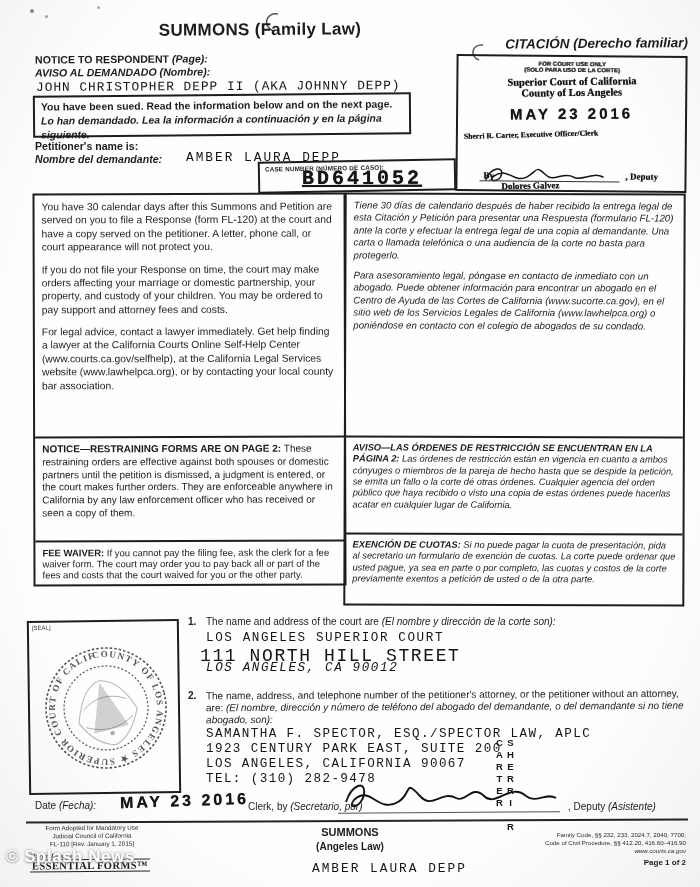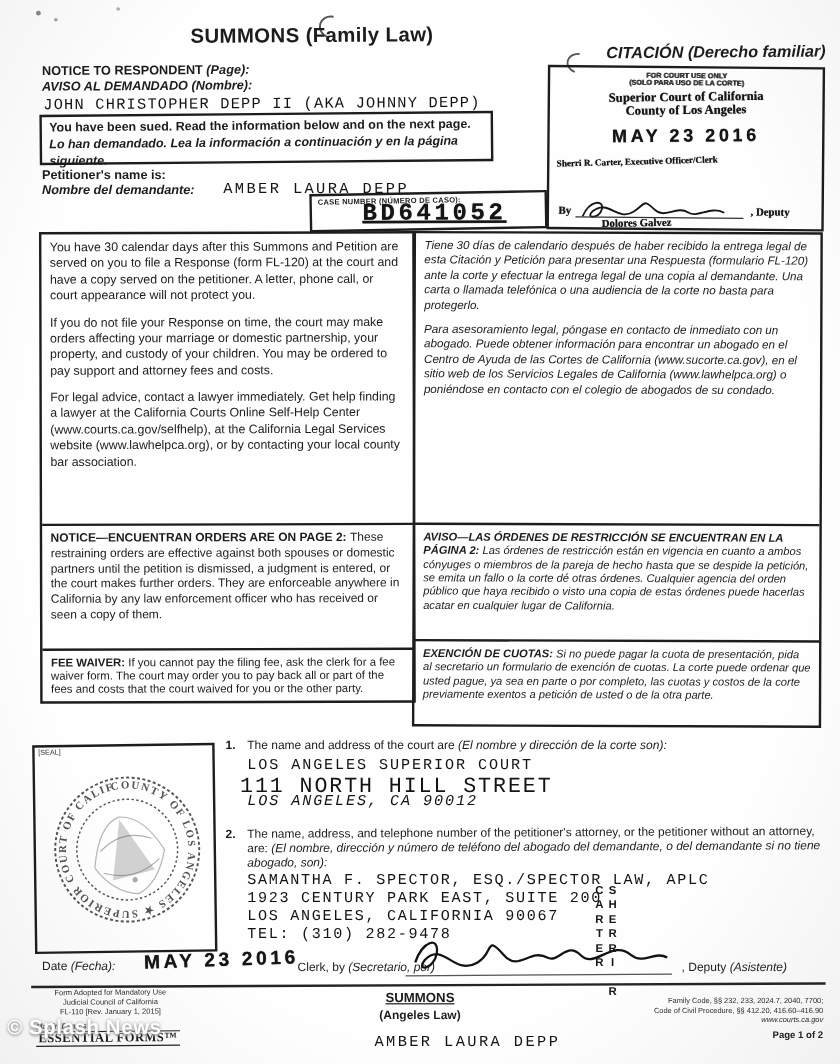--- a/index.html
+++ b/index.html
@@ -65,38 +65,38 @@
   <div class="abs box" style="left:456px;top:55px;width:231px;height:137px;transform:rotate(.5deg);text-align:center;">
     <div style="margin-top:4px;font-size:6px;font-weight:bold;line-height:1.1;color:#2b2b2b;text-shadow:.7px 0 0 #555;">
       <div>FOR COURT USE ONLY</div>
       <div style="margin-top:-1px;">(SOLO PARA USO DE LA CORTE)</div>
     </div>
     <div class="serif stamp" style="font-size:10.5px;margin-top:3px;transform:rotate(-1.2deg);">Superior Court of California</div>
     <div class="serif stamp" style="font-size:10.5px;transform:rotate(-1.2deg);">County of Los Angeles</div>
     <div class="stamp" style="font-size:15px;letter-spacing:3px;margin-top:7px;transform:rotate(-1deg);">MAY 23 2016</div>
     <div class="serif stamp" style="font-size:7.6px;margin-top:7px;text-align:left;padding-left:6px;transform:rotate(-2deg);">Sherri R. Carter, Executive Officer/Clerk</div>
     <div class="abs" style="left:6px;top:104px;width:218px;height:30px;text-align:left;">
-      <span class="serif stamp" style="font-size:9px;position:absolute;left:2px;top:10px;">By</span>
+      <span class="serif stamp" style="font-size:9px;position:absolute;left:20px;top:10px;">By</span>
       <svg class="abs" style="left:16px;top:0px;" width="130" height="28" viewBox="0 0 130 28">
         <path d="M6 20 C12 6 24 6 22 14 C20 22 8 22 14 16 C28 5 34 24 48 16 C58 10 56 4 66 14 C74 22 84 10 94 16 C102 21 112 10 124 16" stroke="#141414" stroke-width="1.5" fill="none"></path>
       </svg>
       <div class="abs" style="left:16px;top:20px;width:140px;border-top:1.3px solid #333;"></div>
       <span class="serif stamp" style="font-size:9px;position:absolute;left:162px;top:10px;">, Deputy</span>
       <div class="serif stamp" style="font-size:9px;position:absolute;left:38px;top:20px;transform:rotate(-1.5deg);">Dolores Galvez</div>
     </div>
   </div>
 
   <div class="abs box" style="left:33px;top:193px;width:313px;height:393px;transform:rotate(-.15deg);">
     <div class="colrow" style="height:241px;">
       <p class="p-en">You have 30 calendar days after this Summons and Petition are served on you to file a Response (form FL-120) at the court and have a copy served on the petitioner. A letter, phone call, or court appearance will not protect you.</p>
       <p class="p-en">If you do not file your Response on time, the court may make orders affecting your marriage or domestic partnership, your property, and custody of your children. You may be ordered to pay support and attorney fees and costs.</p>
       <p class="p-en">For legal advice, contact a lawyer immediately. Get help finding a lawyer at the California Courts Online Self-Help Center (www.courts.ca.gov/selfhelp), at the California Legal Services website (www.lawhelpca.org), or by contacting your local county bar association.</p>
     </div>
     <div class="colrow rowdiv" style="height:104px;font-size:10px;line-height:1.28;">
-      <span class="b">NOTICE—ENCUENTRAN ORDERS ARE ON PAGE 2: </span><span>These restraining orders are effective against both spouses or domestic partners until the petition is dismissed, a judgment is entered, or the court makes further orders. They are enforceable anywhere in California by any law enforcement officer who has received or seen a copy of them.</span>
+      <span class="b">NOTICE—RESTRAINING FORMS ARE ON PAGE 2: </span><span>These restraining orders are effective against both spouses or domestic partners until the petition is dismissed, a judgment is entered, or the court makes further orders. They are enforceable anywhere in California by any law enforcement officer who has received or seen a copy of them.</span>
     </div>
     <div class="colrow rowdiv" style="height:48px;font-size:9.5px;line-height:1.18;">
       <span class="b">FEE WAIVER: </span><span>If you cannot pay the filing fee, ask the clerk for a fee waiver form. The court may order you to pay back all or part of the fees and costs that the court waived for you or the other party.</span>
     </div>
   </div>
 
   <div class="abs box" style="left:344px;top:193px;width:341px;height:413px;transform:rotate(.2deg);">
     <div class="colrow" style="height:241px;">
       <p class="p-es">Tiene 30 días de calendario después de haber recibido la entrega legal de esta Citación y Petición para presentar una Respuesta (formulario FL-120) ante la corte y efectuar la entrega legal de una copia al demandante. Una carta o llamada telefónica o una audiencia de la corte no basta para protegerlo.</p>
       <p class="p-es">Para asesoramiento legal, póngase en contacto de inmediato con un abogado. Puede obtener información para encontrar un abogado en el Centro de Ayuda de las Cortes de California (www.sucorte.ca.gov), en el sitio web de los Servicios Legales de California (www.lawhelpca.org) o poniéndose en contacto con el colegio de abogados de su condado.</p>
@@ -165,21 +165,21 @@
     <div>Form Adopted for Mandatory Use</div>
     <div>Judicial Council of California</div>
     <div>FL-110 [Rev. January 1, 2015]</div>
   </div>
   <div class="abs" style="left:30px;top:852px;transform:rotate(-.5deg);">
     <div class="i b" style="font-size:6.5px;color:#2a2a2a;">Martin Dean's</div>
     <div class="serif b" style="font-size:10.5px;letter-spacing:.4px;border-top:1.6px solid #222;border-bottom:1.6px solid #222;padding:0 2px;">ESSENTIAL FORMS™</div>
   </div>
 
   <div class="abs b" style="left:280px;top:826px;width:140px;text-align:center;">
-    <div style="font-size:11px;text-decoration:underline;">SUMMONS</div>
+    <div style="font-size:11px;">SUMMONS</div>
     <div style="font-size:10px;margin-top:3px;">(Angeles Law)</div>
   </div>
 
   <div class="abs b" style="right:14px;top:858px;font-size:8px;">Page 1 of 2</div>
   <div class="abs tiny" style="right:14px;top:831px;text-align:right;color:#2a2a2a;font-size:6.2px;">
     <div>Family Code, §§ 232, 233, 2024.7, 2040, 7700;</div>
     <div>Code of Civil Procedure, §§ 412.20, 416.60–416.90</div>
     <div class="i">www.courts.ca.gov</div>
   </div>
 

